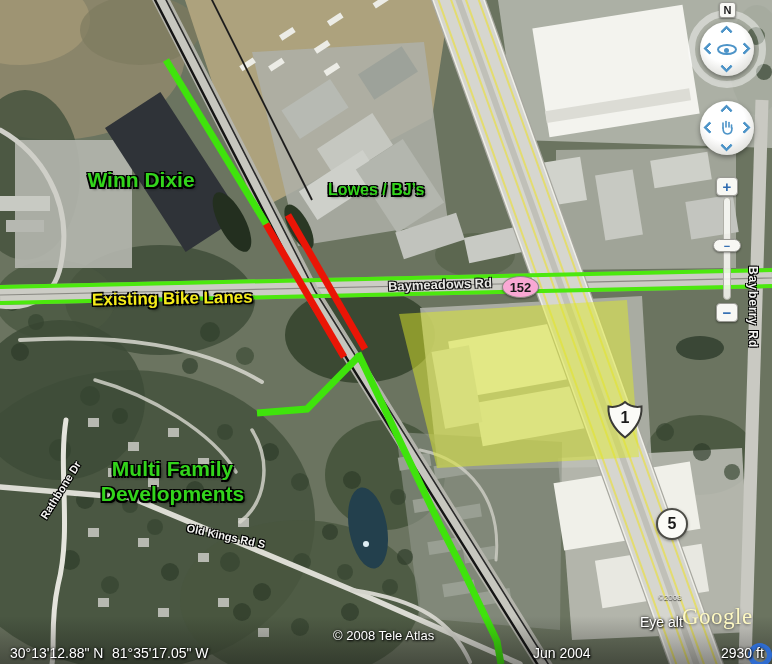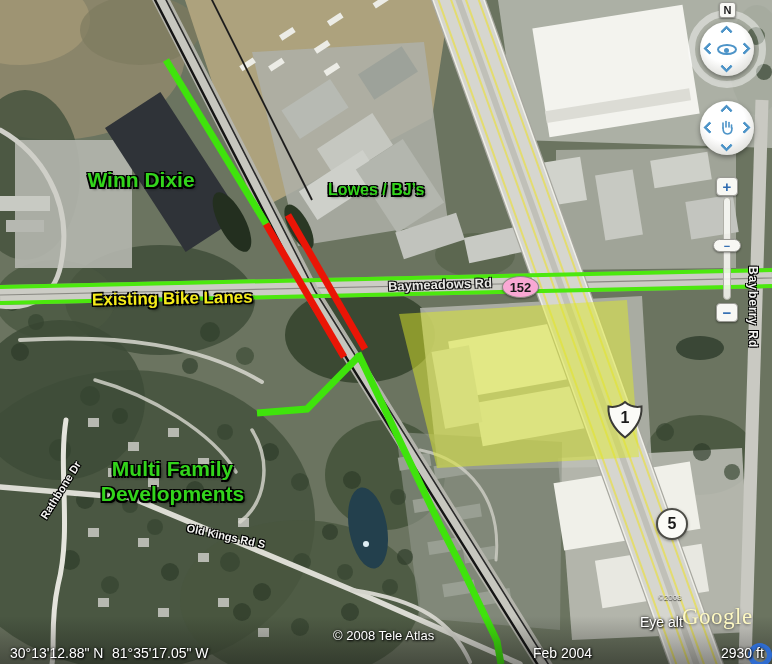--- a/index.html
+++ b/index.html
@@ -329,19 +329,19 @@
   </div>
   <div class="zbtn zoom-plus">+</div>
   <div class="zoom-track"></div>
   <div class="zoom-handle">−</div>
   <div class="zbtn zoom-minus">−</div>
   <div class="blue-peg"></div>
 
   <div class="statustext" style="left:10px;top:645px">30°13'12.88" N</div>
   <div class="statustext" style="left:112px;top:645px">81°35'17.05" W</div>
   <div class="statustext" style="left:333px;top:628px;font-size:13px">© 2008 Tele Atlas</div>
-  <div class="statustext" style="left:533px;top:645px">Feb 2004</div>
+  <div class="statustext" style="left:533px;top:645px">Jun 2004</div>
   <div class="statustext" style="left:640px;top:614px">Eye alt</div>
   <div class="statustext" style="left:721px;top:645px">2930 ft</div>
   <div class="google-small">©2008</div>
   <div class="google-logo">Google</div>
 
 </div>
 
 </body></html>

